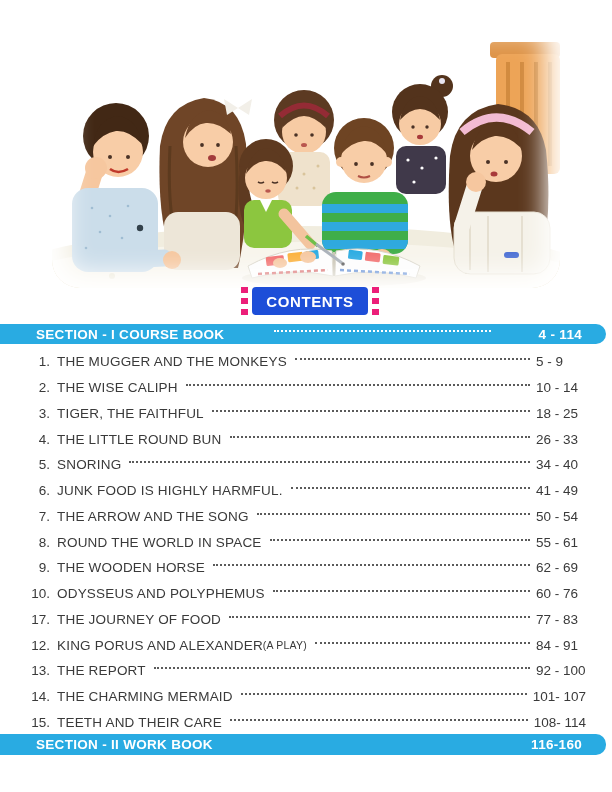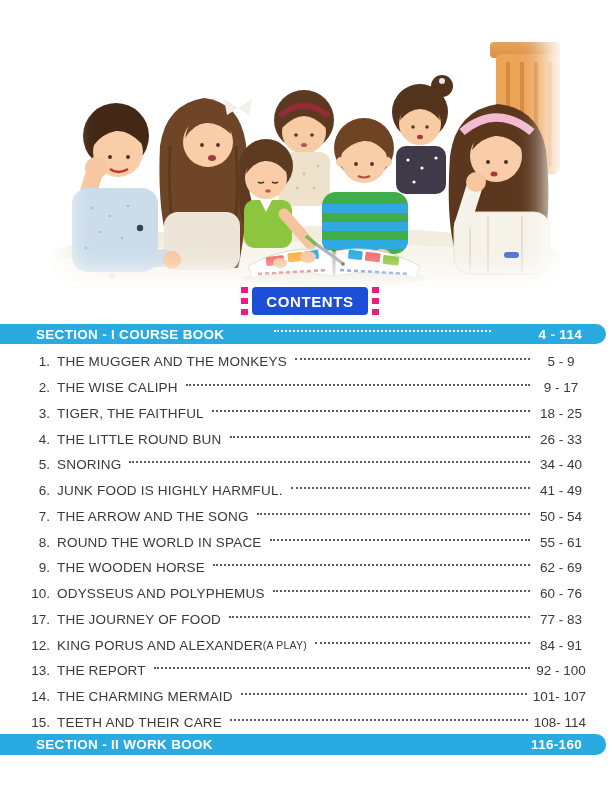--- a/index.html
+++ b/index.html
@@ -48,21 +48,21 @@
   .bar-bottom{top:734px;height:21px;justify-content:center;}
   .bar-leader{flex:1;border-bottom:2.5px dotted #ffffff;margin:0 4px 6px 6px;min-width:10px;}
   .bar-spacer{flex:1;}
   
   .toc{position:absolute;left:28px;right:26px;top:349px;z-index:2;}
   .row{height:25.75px;display:flex;align-items:center;color:#3a3a3a;font-size:13.5px;}
   .row .num{width:22px;text-align:right;margin-right:7px;flex:none;}
   .row .title{flex:none;letter-spacing:.2px;white-space:nowrap;}
   .row .suffix{flex:none;font-size:10.5px;letter-spacing:.2px;}
   .row .leader{flex:1;border-bottom:2px dotted #5a5a5a;margin:0 6px 5px 8px;min-width:12px;}
-  .row .pages{flex:none;min-width:50px;text-align:center;white-space:nowrap;}
+  .row .pages{flex:none;min-width:50px;text-align:left;white-space:nowrap;}
 </style>
 </head>
 <body>
 
 <div>
 
   <div class="photo">
     <svg viewBox="0 0 508 272" xmlns="http://www.w3.org/2000/svg">
 
       <g>
@@ -246,21 +246,21 @@
       <span class="title">THE MUGGER AND THE MONKEYS</span>
       <span class="suffix"></span>
       <span class="leader"></span>
       <span class="pages">5 - 9</span>
     </div>
     <div class="row">
       <span class="num">2.</span>
       <span class="title">THE WISE CALIPH</span>
       <span class="suffix"></span>
       <span class="leader"></span>
-      <span class="pages">9 - 17</span>
+      <span class="pages">10 - 14</span>
     </div>
     <div class="row">
       <span class="num">3.</span>
       <span class="title">TIGER, THE FAITHFUL</span>
       <span class="suffix"></span>
       <span class="leader"></span>
       <span class="pages">18 - 25</span>
     </div>
     <div class="row">
       <span class="num">4.</span>

